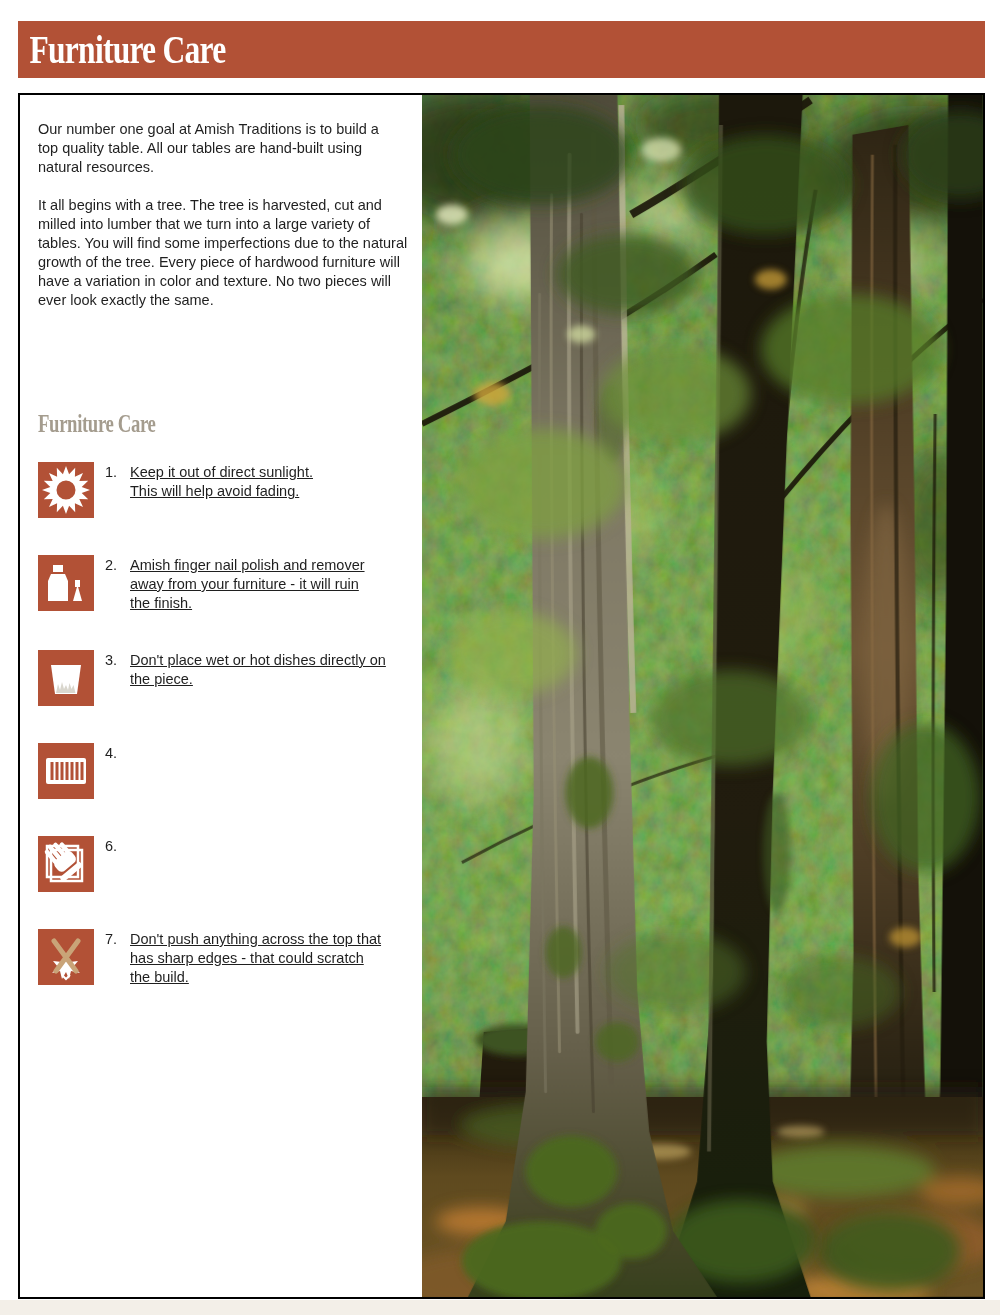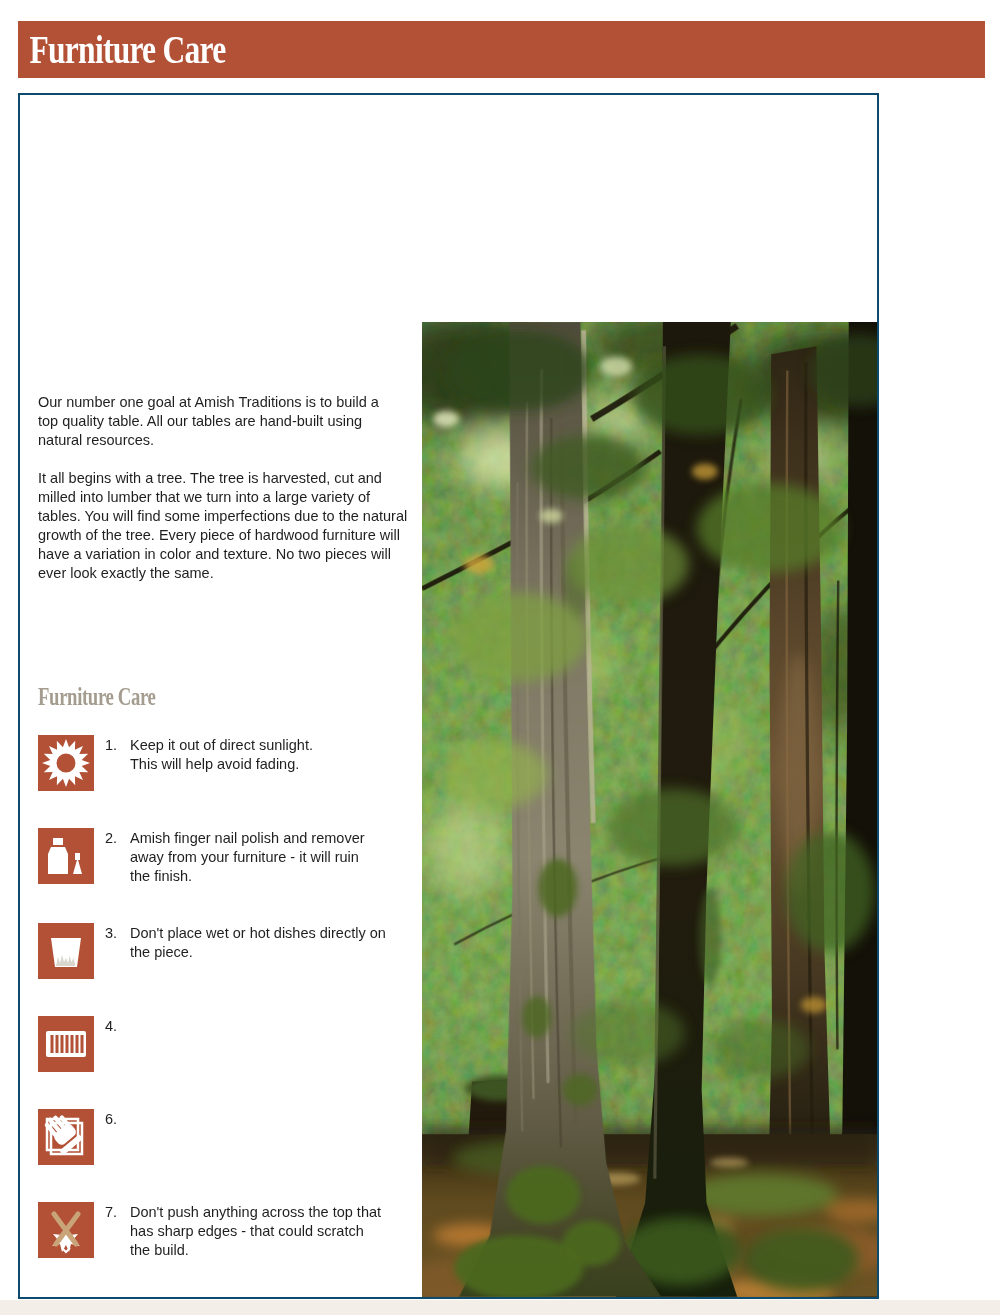--- a/index.html
+++ b/index.html
@@ -10,37 +10,36 @@
   .banner{
     position:absolute;left:18px;top:21px;width:967px;height:57px;
     background:#b25136;
   }
   .banner .title{
     margin:0;color:#ffffff;font-family:"Liberation Serif", serif;font-weight:700;
     font-size:41px;line-height:57px;padding-left:15px;letter-spacing:-1px;
     transform:scaleX(.77);transform-origin:left center;white-space:nowrap;
   }
   .contentbox{
-    position:absolute;left:18px;top:93px;width:861px;height:1206px;
-    border:2px solid #0c4a6e;background:#ffffff;box-sizing:border-box;
+    position:absolute;left:18px;top:93px;width:967px;height:1206px;
+    border:2px solid #000000;background:#ffffff;box-sizing:border-box;
     display:flex;
-    align-items:flex-end;
   }
   .textcol{width:402px;flex:0 0 402px;box-sizing:border-box;padding:25px 8px 0 18px;}
   .para{white-space:pre-line;font-size:14.5px;line-height:19px;margin:0 0 19px 0;}
   .subhead{
     font-family:"Liberation Serif", serif;font-weight:700;font-size:26px;line-height:34px;
     color:#a49c8e;letter-spacing:-.5px;margin:97px 0 21px 0;
     transform:scaleX(.72);transform-origin:left center;white-space:nowrap;
   }
   .care-item{display:flex;margin-bottom:37px;}
   .iconbox{width:56px;height:56px;flex:0 0 56px;background:#b25136;}
   .iconbox svg{display:block;width:56px;height:56px;}
   .num{width:25px;flex:0 0 25px;margin-left:11px;font-size:14.5px;line-height:19px;padding-top:1px;}
-  .itxt{flex:1;white-space:pre-line;font-size:14.5px;line-height:19px;padding-top:1px;}
+  .itxt{flex:1;white-space:pre-line;font-size:14.5px;line-height:19px;padding-top:1px;text-decoration:underline;}
   .photo{flex:1;position:relative;overflow:hidden;background:#55702c;}
   .photo svg.scene{display:block;width:100%;height:100%;}
   .bottomstrip{position:absolute;left:0;top:1300px;width:1000px;height:15px;background:#f3efe8;}
 </style>
 </head>
 <body>
 
 <div class="banner">
   <div class="title">Furniture Care</div>
 </div>

